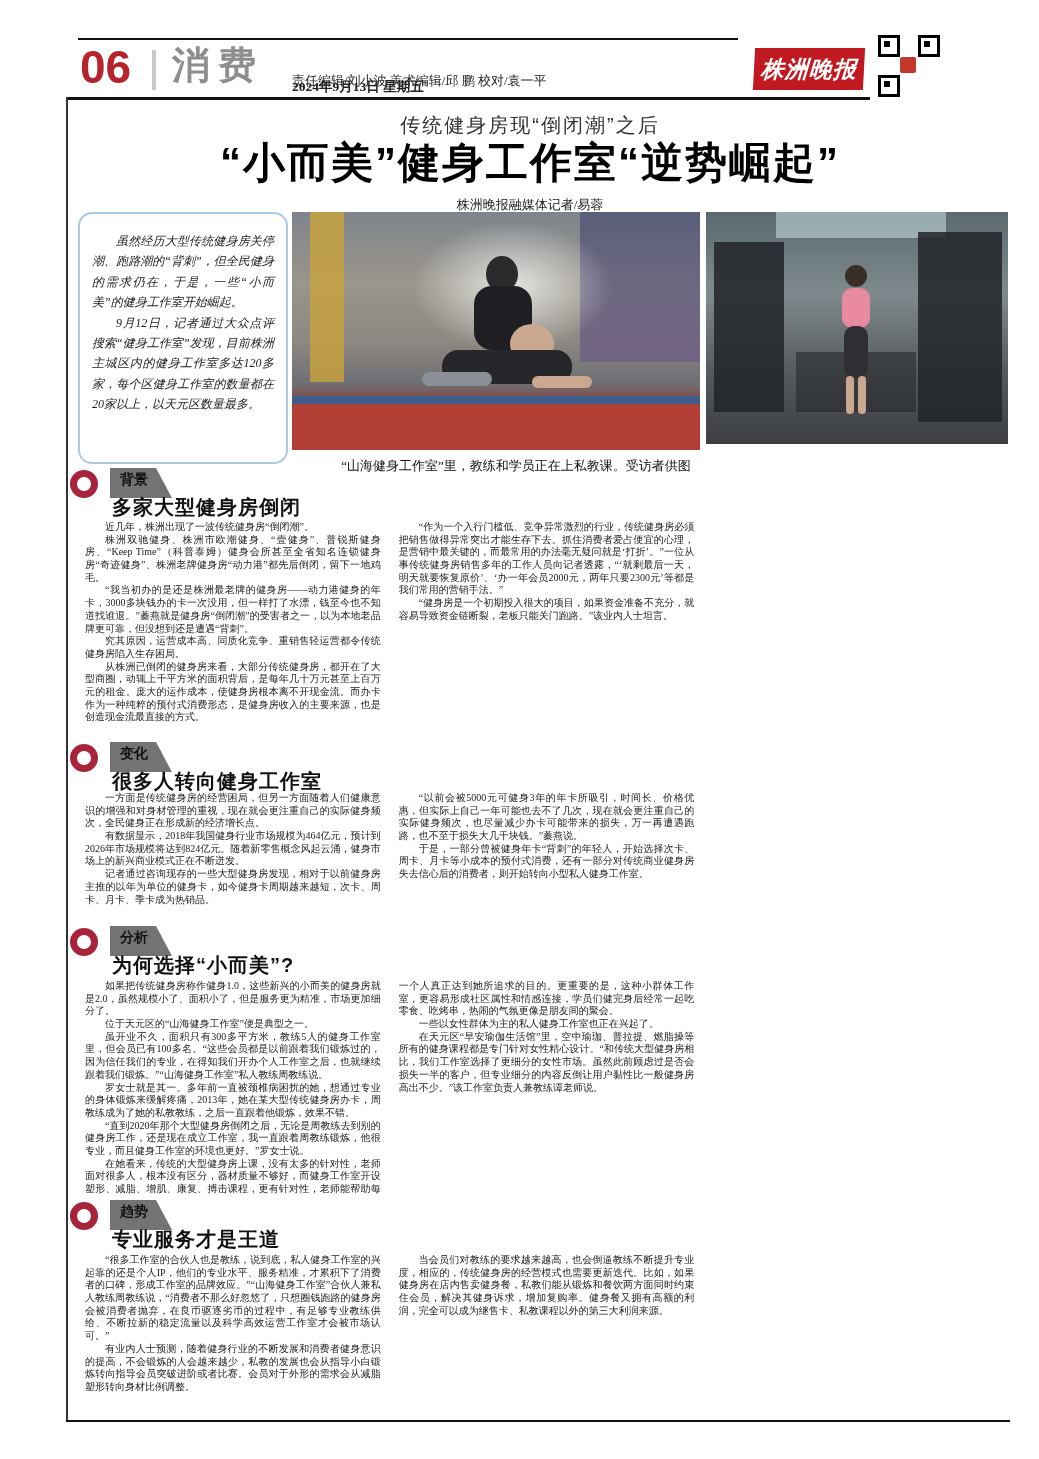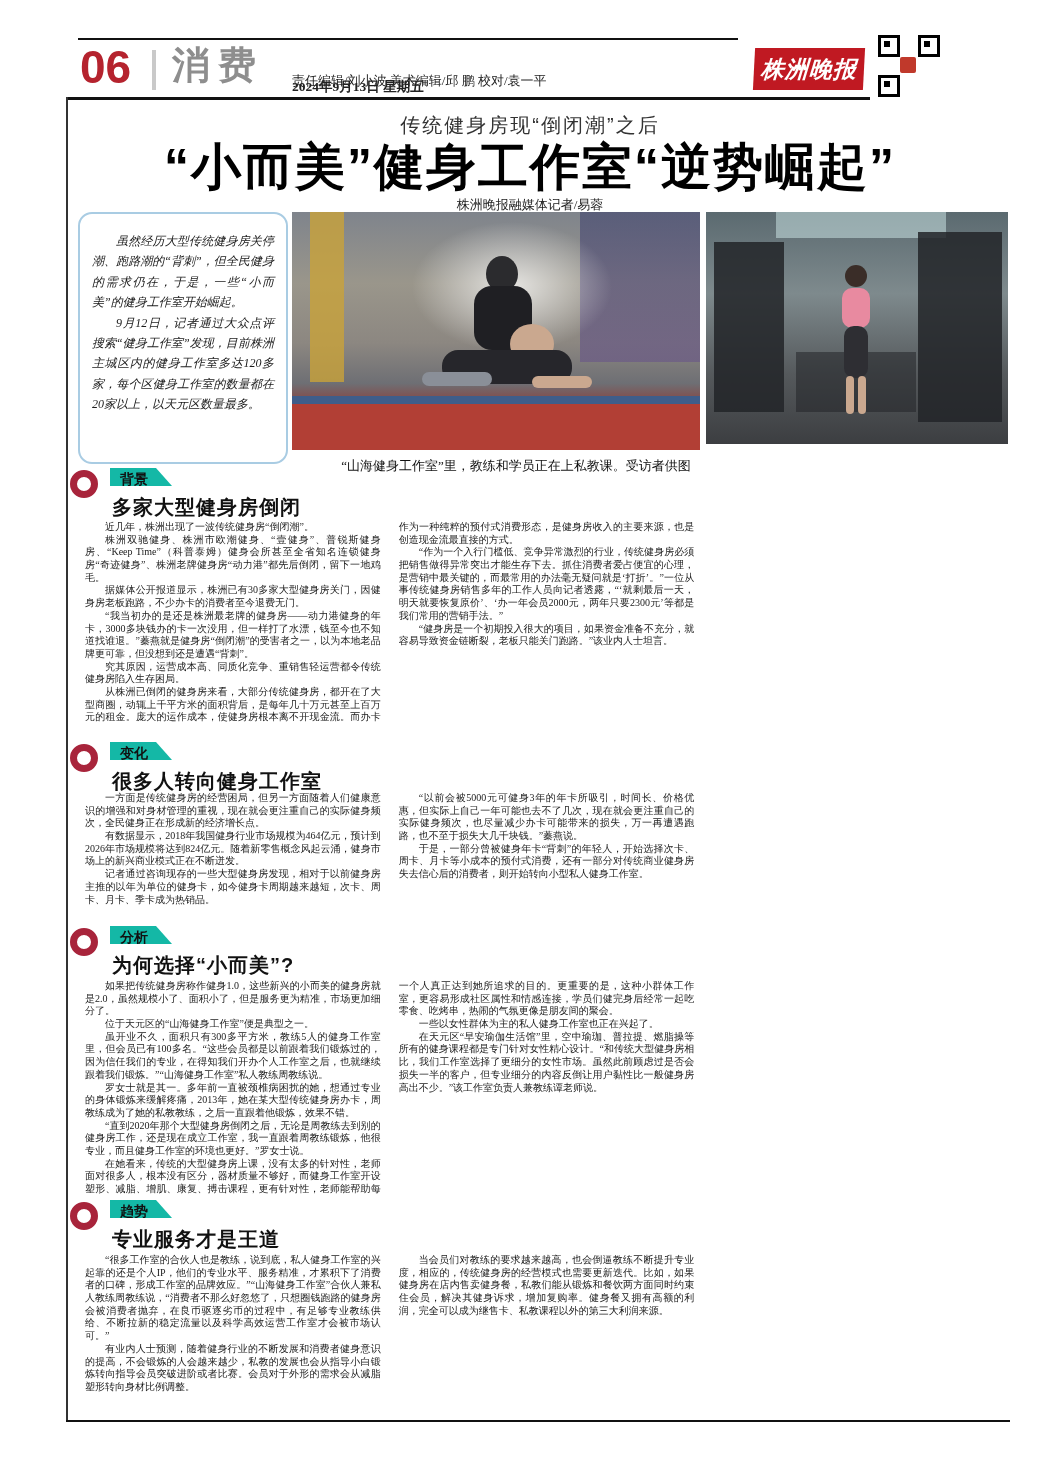--- a/index.html
+++ b/index.html
@@ -27,21 +27,21 @@
         repeating-linear-gradient(0deg,#000 0 4px,transparent 4px 9px),
         repeating-linear-gradient(90deg,#000 0 4px,transparent 4px 10px);
       background-blend-mode:lighten;outline:1px solid #fff;}
   .qr .finder{position:absolute;width:16px;height:16px;border:3px solid #000;background:#fff;}
   .qr .finder::after{content:"";position:absolute;left:3px;top:3px;width:6px;height:6px;background:#000;}
   .qr .f-tl{left:2px;top:2px;}.qr .f-tr{right:2px;top:2px;}.qr .f-bl{left:2px;bottom:2px;}
   .qr .seal{position:absolute;left:24px;top:24px;width:16px;height:16px;background:#c0392b;border-radius:2px;}
   
   .hl{position:absolute;left:90px;width:880px;text-align:center;font-family:"Liberation Sans",sans-serif;}
   .hl-kicker{top:112px;font-size:20px;color:#333;font-weight:500;letter-spacing:2px;}
-  .hl-title{top:140px;font-size:50px;font-weight:bold;color:#000;letter-spacing:2px;line-height:1.1;}
+  .hl-title{top:140px;font-size:42px;font-weight:bold;color:#000;letter-spacing:2px;line-height:1.1;}
   .hl-byline{top:196px;font-size:13px;color:#222;font-family:"Liberation Serif",serif;}
   
   .intro-box{position:absolute;left:78px;top:212px;width:182px;height:214px;
         border:2px solid #a9cce3;border-radius:14px;padding:17px 12px;
         font-size:12px;line-height:1.7;font-style:italic;color:#1b1b1b;text-align:justify;overflow:hidden;}
   .intro-box p{margin:0;text-indent:2em;}
   .photo{position:absolute;overflow:hidden;}
   .photo-main{left:292px;top:212px;width:408px;height:238px;
       background:linear-gradient(180deg,#7f848c 0%,#9a968b 30%,#8c8781 55%,#6e6f74 72%,#8d3c38 82%,#a33a33 100%);}
   .photo-main .pillar{position:absolute;left:18px;top:0;width:34px;height:170px;background:#c9a23a;opacity:.8;}
@@ -58,22 +58,22 @@
   .photo-2 .m1{left:8px;top:30px;width:70px;height:170px;}
   .photo-2 .m2{right:6px;top:20px;width:84px;height:190px;}
   .photo-2 .m3{left:90px;top:140px;width:120px;height:60px;opacity:.55;}
   .photo-2 .light{position:absolute;left:70px;top:0;width:170px;height:26px;background:rgba(210,235,235,.5);}
   .caption{position:absolute;font-size:13px;color:#111;line-height:1.5;}
   .cap-1{left:330px;top:456px;width:372px;text-align:center;}
   .cap-2{left:706px;top:450px;width:302px;text-align:justify;text-indent:2em;}
   
   .sec-head{position:absolute;left:70px;width:400px;height:52px;}
   .ring{position:absolute;left:0;top:2px;width:14px;height:14px;border:7px solid #a8243b;border-radius:50%;background:#fff;}
-  .kicker-chip{position:absolute;left:40px;top:0;height:18px;line-height:22px;padding:0 24px 0 10px;
-      background:#14b8a6;color:#111;font-family:"Liberation Sans",sans-serif;font-size:14px;font-weight:bold;
+  .kicker-chip{position:absolute;left:40px;top:0;height:30px;line-height:22px;padding:0 24px 0 10px;
+      background:#737373;color:#111;font-family:"Liberation Sans",sans-serif;font-size:14px;font-weight:bold;
       clip-path:polygon(0 0,calc(100% - 16px) 0,100% 100%,0 100%);}
   .sec-title{position:absolute;left:42px;top:26px;font-family:"Liberation Sans",sans-serif;
       font-size:20px;font-weight:600;color:#111;letter-spacing:1px;white-space:nowrap;}
   .sec-body{position:absolute;left:85px;width:923px;column-count:3;column-gap:18px;column-fill:auto;
       font-size:10px;line-height:1.27;text-align:justify;overflow:hidden;}
   .sec-body p{margin:0;text-indent:2em;}
   .sh-1{top:468px;}  .sb-1{top:521px;height:218px;}
   .sh-2{top:742px;}  .sb-2{top:792px;height:130px;}
   .sh-3{top:926px;}  .sb-3{top:980px;height:216px;}
   .sh-4{top:1200px;} .sb-4{top:1254px;height:146px;}
@@ -141,21 +141,20 @@
   <div class="caption cap-1">“山海健身工作室”里，教练和学员正在上私教课。受访者供图</div>
 
   <div class="sec-head sh-1">
     <div class="ring"></div>
     <div class="kicker-chip">背景</div>
     <div class="sec-title">多家大型健身房倒闭</div>
   </div>
   <div class="sec-body sb-1">
       <p>近几年，株洲出现了一波传统健身房“倒闭潮”。</p>
       <p>株洲双驰健身、株洲市欧潮健身、“壹健身”、普锐斯健身房、“Keep Time”（科普泰姆）健身会所甚至全省知名连锁健身房“奇迹健身”、株洲老牌健身房“动力港”都先后倒闭，留下一地鸡毛。</p>
-      <p>据媒体公开报道显示，株洲已有30多家大型健身房关门，因健身房老板跑路，不少办卡的消费者至今退费无门。</p>
       <p>“我当初办的是还是株洲最老牌的健身房——动力港健身的年卡，3000多块钱办的卡一次没用，但一样打了水漂，钱至今也不知道找谁退。”蓁燕就是健身房“倒闭潮”的受害者之一，以为本地老品牌更可靠，但没想到还是遭遇“背刺”。</p>
       <p>究其原因，运营成本高、同质化竞争、重销售轻运营都令传统健身房陷入生存困局。</p>
       <p>从株洲已倒闭的健身房来看，大部分传统健身房，都开在了大型商圈，动辄上千平方米的面积背后，是每年几十万元甚至上百万元的租金。庞大的运作成本，使健身房根本离不开现金流。而办卡作为一种纯粹的预付式消费形态，是健身房收入的主要来源，也是创造现金流最直接的方式。</p>
       <p>“作为一个入行门槛低、竞争异常激烈的行业，传统健身房必须把销售做得异常突出才能生存下去。抓住消费者爱占便宜的心理，是营销中最关键的，而最常用的办法毫无疑问就是‘打折’。”一位从事传统健身房销售多年的工作人员向记者透露，“‘就剩最后一天，明天就要恢复原价’、‘办一年会员2000元，两年只要2300元’等都是我们常用的营销手法。”</p>
       <p>“健身房是一个初期投入很大的项目，如果资金准备不充分，就容易导致资金链断裂，老板只能关门跑路。”该业内人士坦言。</p>
     </div>
 
   <div class="sec-head sh-2">
     <div class="ring"></div>
     <div class="kicker-chip">变化</div>

